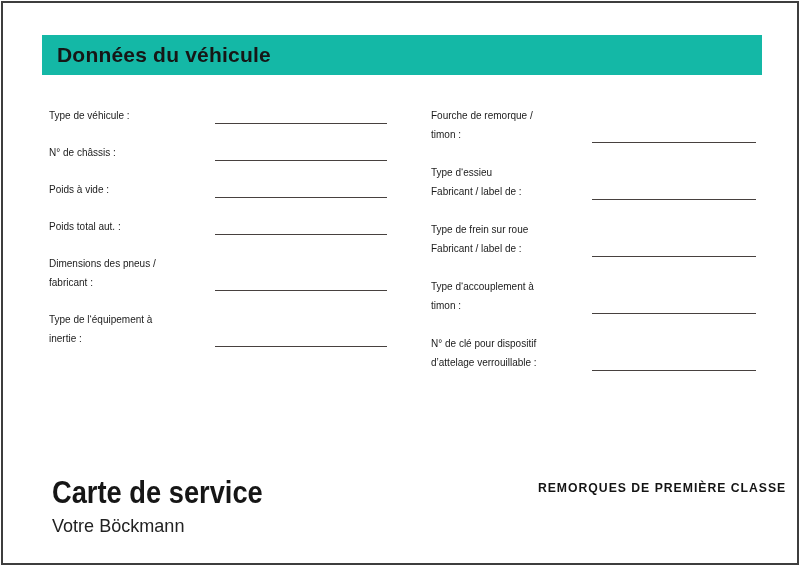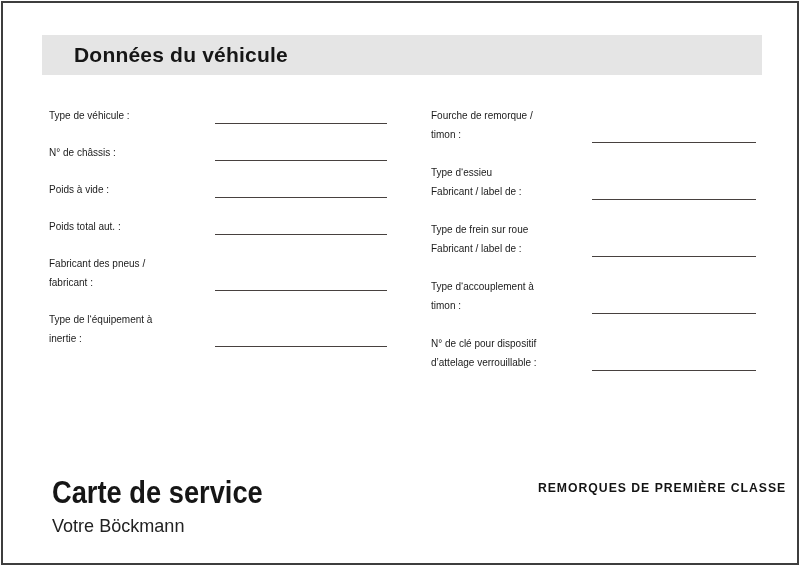--- a/index.html
+++ b/index.html
@@ -7,22 +7,22 @@
     width:800px; height:566px; position:relative; background:#ffffff;
     font-family:"Liberation Sans", sans-serif; color:#161616;
     overflow:hidden;
   }
   .card {
     position:absolute; inset:1px; border:2px solid #3e3e3e;
     background:#ffffff; box-sizing:border-box;
   }
   .header-bar {
     position:absolute; left:39px; top:32px; width:720px; height:40px;
-    background:#e5e5e5; display:flex; align-items:center;
-    padding-left:32px; box-sizing:border-box;
+    background:#14b8a6; display:flex; align-items:center;
+    padding-left:15px; box-sizing:border-box;
   }
   .header-title { font-size:21px; font-weight:bold; letter-spacing:0.2px; }
 
   .col { position:absolute; top:103px; }
   .col-left  { left:46px;  width:338px; }
   .col-right { left:414px; width:339px; }
 
   .field { display:flex; align-items:flex-end; margin-bottom:18px; }
   .col-right .field { margin-bottom:19px; }
   .field-label {
@@ -77,21 +77,21 @@
     </div>
     <div class="field">
       <div class="field-label">Poids à vide :</div>
       <div class="field-line"></div>
     </div>
     <div class="field">
       <div class="field-label">Poids total aut. :</div>
       <div class="field-line"></div>
     </div>
     <div class="field">
-      <div class="field-label">Fabricant des pneus /
+      <div class="field-label">Dimensions des pneus /
 fabricant :</div>
       <div class="field-line"></div>
     </div>
     <div class="field">
       <div class="field-label">Type de l‘équipement à
 inertie :</div>
       <div class="field-line"></div>
     </div>
   </div>
 

